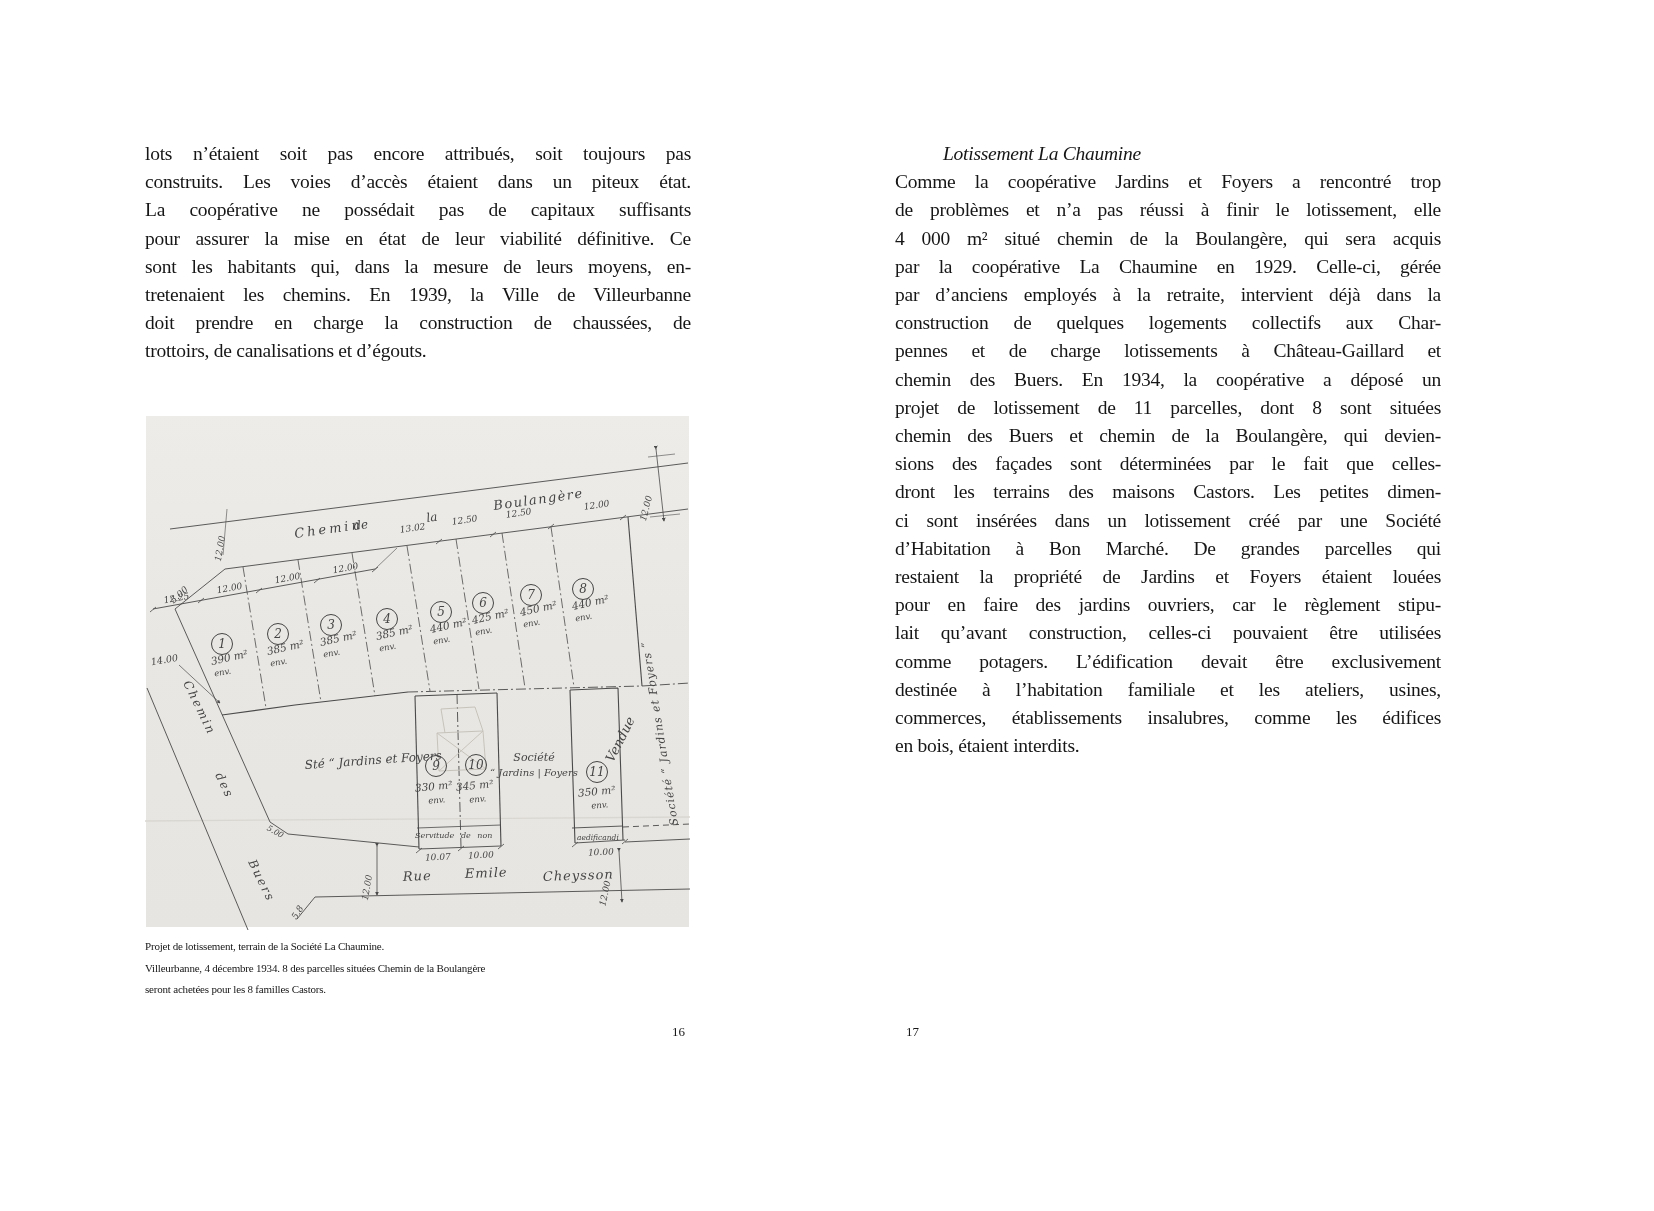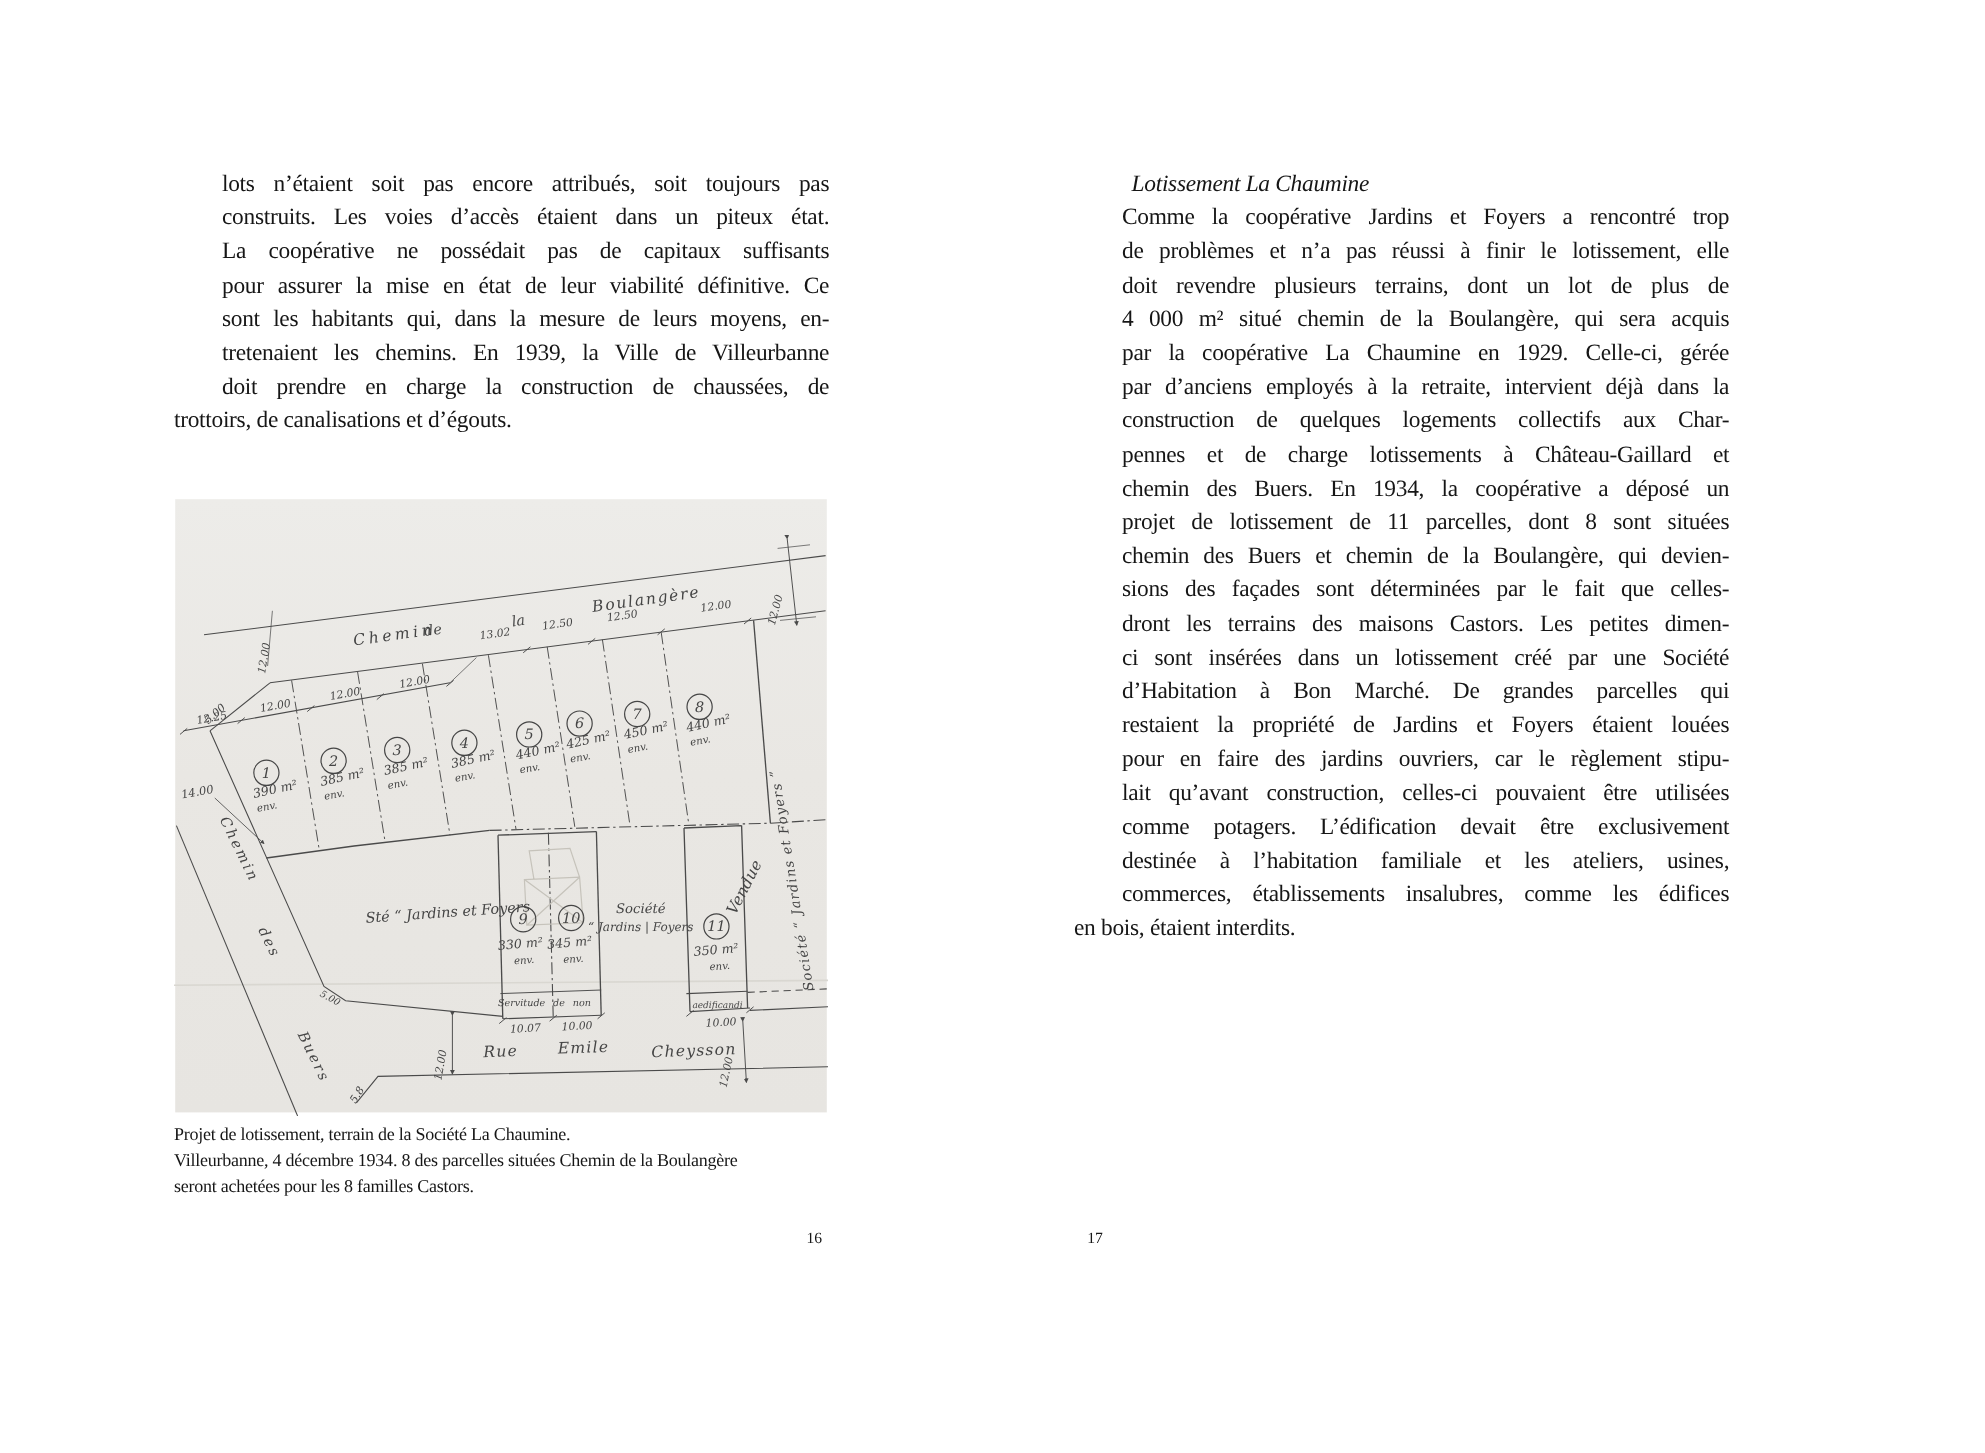--- a/index.html
+++ b/index.html
@@ -1,25 +1,25 @@
 <!DOCTYPE html>
 <html><head>
 <meta charset="utf-8">
 <style>
   html,body{margin:0;padding:0;}
   body{width:1654px;height:1211px;background:#ffffff;position:relative;
        font-family:"Liberation Serif", serif;color:#161616;}
   .col{position:absolute;width:546px;}
   .body-text{font-size:19.5px;line-height:28.2px;letter-spacing:-0.25px;}
   .tline{white-space:nowrap;}
-  .jl{text-align:justify;text-align-last:justify;margin-left:40px;}
+  .jl{text-align:justify;text-align-last:justify;}
   .heading{font-style:italic;margin-left:48px;}
   .figure{position:absolute;left:145px;top:397px;width:545px;height:533px;}
   .caption{position:absolute;left:145px;top:936px;width:546px;
-           font-size:15px;line-height:21.5px;letter-spacing:-0.2px;}
+           font-size:11px;line-height:21.5px;letter-spacing:-0.2px;}
   .pagenum{position:absolute;top:1024px;font-size:13px;}
   .pagenum.left{left:145px;width:546px;text-align:right;padding-right:6px;box-sizing:border-box;}
   .pagenum.right{left:895px;width:546px;text-align:left;padding-left:11px;box-sizing:border-box;}
   svg text{font-family:"DejaVu Serif", serif;font-style:italic;fill:#454545;}
 </style>
 </head>
 <body>
 
 <div class="col body-text" style="left:145px;top:140px;">
     <div class="tline jl">lots n’étaient soit pas encore attribués, soit toujours pas</div>
@@ -230,21 +230,20 @@
   </div>
 
 <div class="pagenum left">16</div>
 <div class="pagenum right">17</div>
 
 <div class="col body-text" style="left:895px;top:140px;">
   <div class="heading tline">Lotissement La Chaumine</div>
   <div>
       <div class="tline jl">Comme la coopérative Jardins et Foyers a rencontré trop</div>
       <div class="tline jl">de problèmes et n’a pas réussi à finir le lotissement, elle</div>
-      <div class="tline jl">doit revendre plusieurs terrains, dont un lot de plus de</div>
       <div class="tline jl">4 000 m² situé chemin de la Boulangère, qui sera acquis</div>
       <div class="tline jl">par la coopérative La Chaumine en 1929. Celle-ci, gérée</div>
       <div class="tline jl">par d’anciens employés à la retraite, intervient déjà dans la</div>
       <div class="tline jl">construction de quelques logements collectifs aux Char-</div>
       <div class="tline jl">pennes et de charge lotissements à Château-Gaillard et</div>
       <div class="tline jl">chemin des Buers. En 1934, la coopérative a déposé un</div>
       <div class="tline jl">projet de lotissement de 11 parcelles, dont 8 sont situées</div>
       <div class="tline jl">chemin des Buers et chemin de la Boulangère, qui devien-</div>
       <div class="tline jl">sions des façades sont déterminées par le fait que celles-</div>
       <div class="tline jl">dront les terrains des maisons Castors. Les petites dimen-</div>

